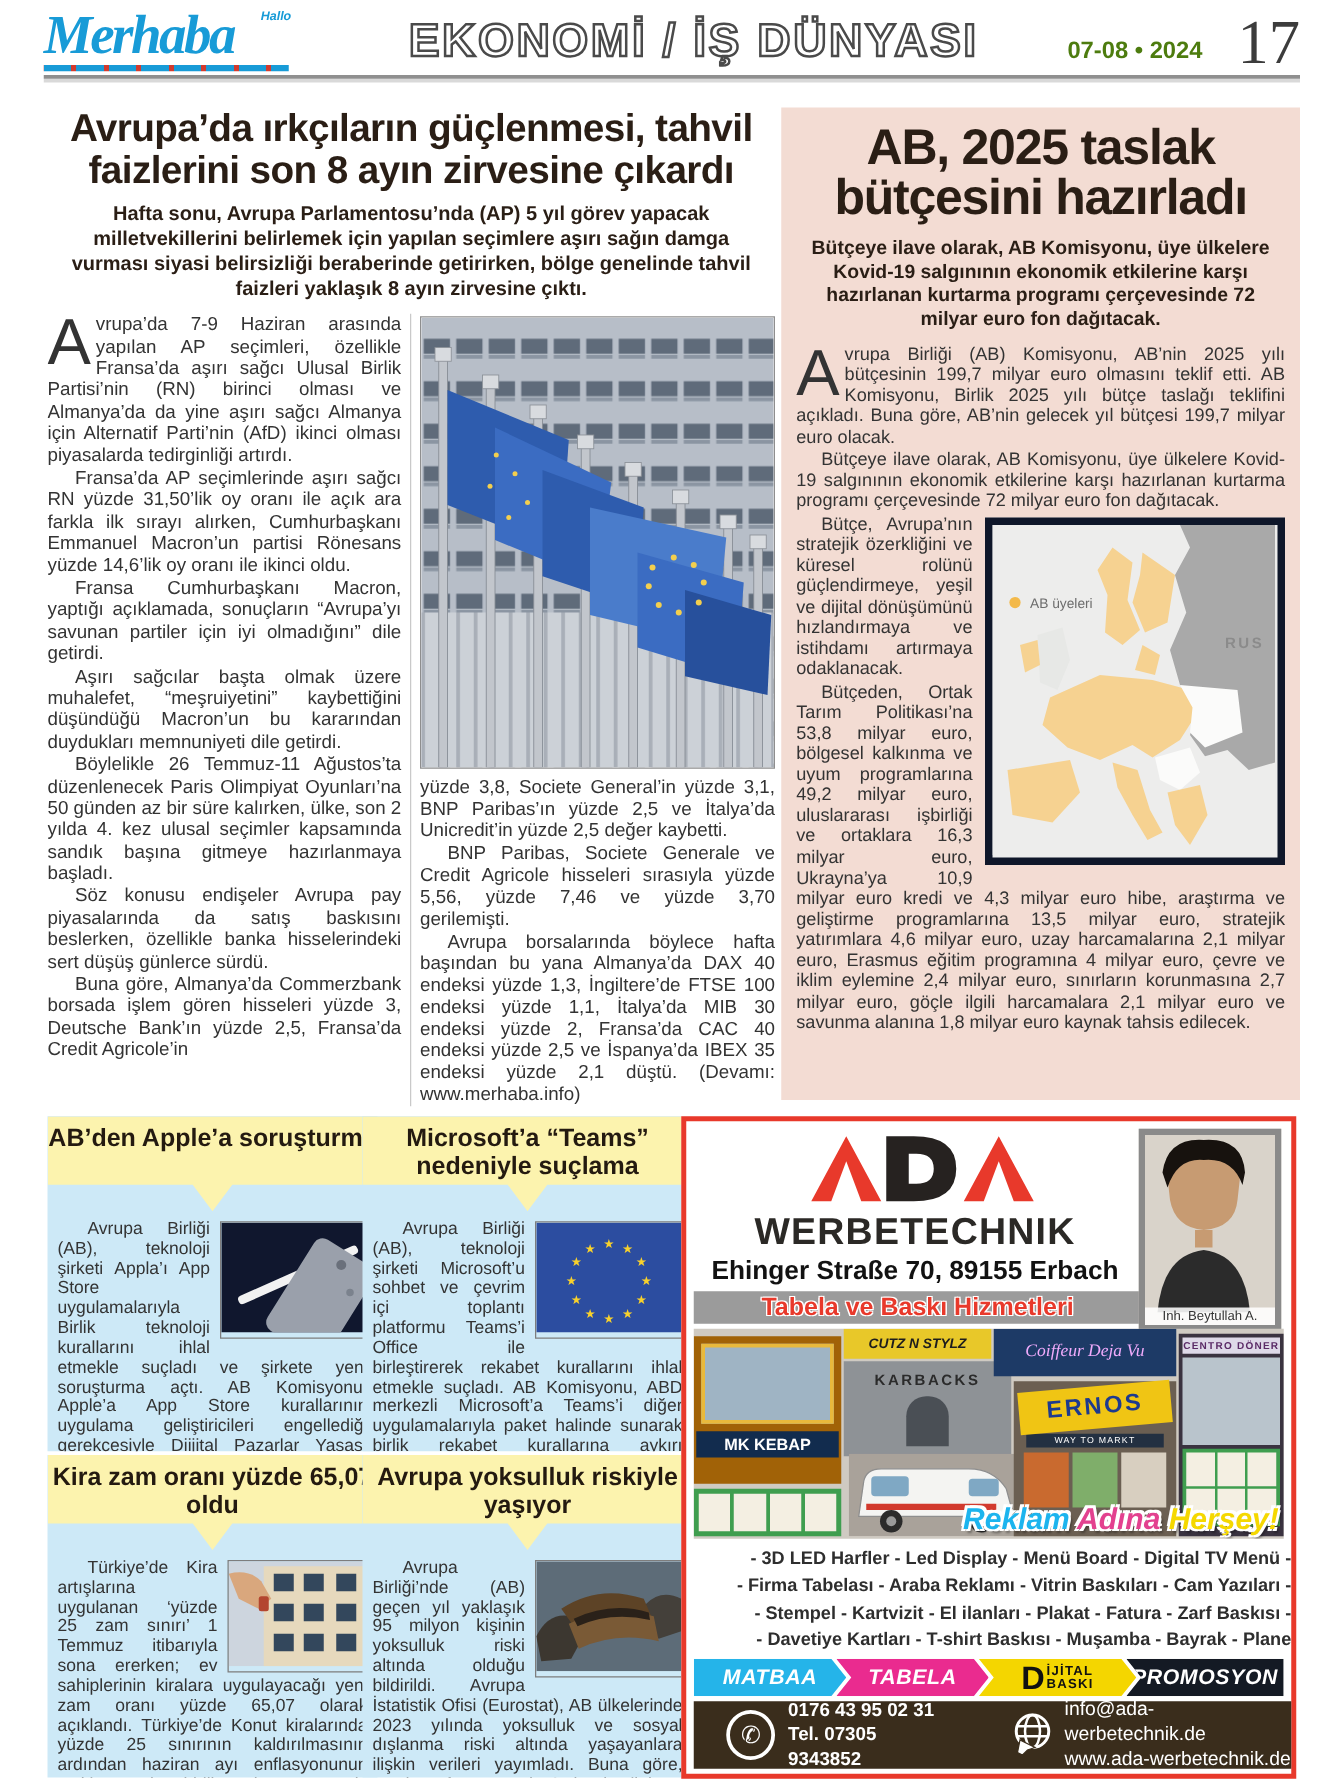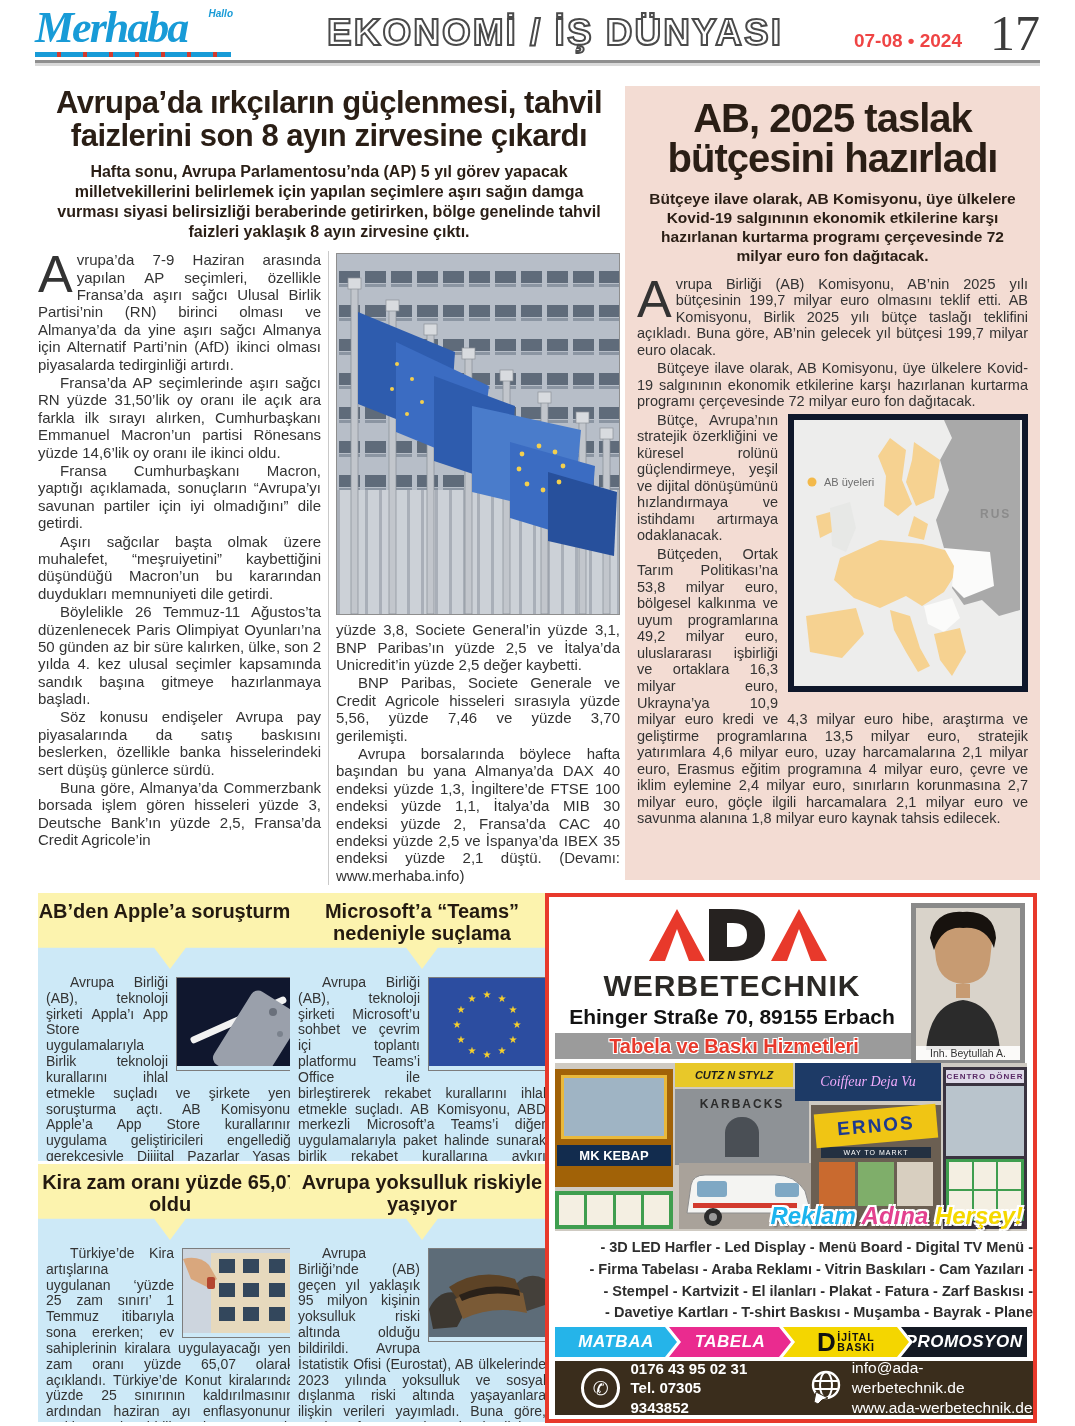--- a/index.html
+++ b/index.html
@@ -11,21 +11,21 @@
   .logo-wrap{position:absolute;left:0;top:0;width:200px;}
   .logo{font-family:"Liberation Serif",serif;font-style:italic;font-weight:bold;
         font-size:44px;line-height:1;color:#189bd7;letter-spacing:-2px;}
   .logo-sub{position:absolute;right:2px;top:2px;font-size:10px;font-style:italic;
         font-weight:bold;color:#189bd7;}
   .logo-strip{margin-top:2px;height:5px;width:196px;
         background:repeating-linear-gradient(90deg,#189bd7 0 22px,#d23a2e 22px 26px);}
   .section-title{position:absolute;left:260px;top:6px;width:520px;text-align:center;
         font-size:37px;font-weight:bold;letter-spacing:2px;color:#fff;
         -webkit-text-stroke:2px #4a4a4a;}
-  .issue-date{position:absolute;right:78px;top:24px;font-size:19px;font-weight:bold;color:#ef4444;}
+  .issue-date{position:absolute;right:78px;top:24px;font-size:19px;font-weight:bold;color:#4d7c0f;}
   .page-num{position:absolute;right:0;top:-2px;font-family:"Liberation Serif",serif;
         font-size:50px;color:#3c3c3c;}
   .header-rule{position:absolute;left:35px;top:60px;width:1005px;height:3px;background:#8f8f8f;
         box-shadow:0 3px 0 #d9d9d9;}
 
   
   .left-article{position:absolute;left:38px;top:86px;width:582px;height:804px;overflow:hidden;}
   .l-headline{margin:0;font-size:31px;font-weight:bold;color:#2a1e15;text-align:center;
         line-height:1.07;letter-spacing:-0.5px;}
   .l-lead{margin:10px 4px 0;font-size:16px;font-weight:bold;color:#2a1e15;text-align:center;

